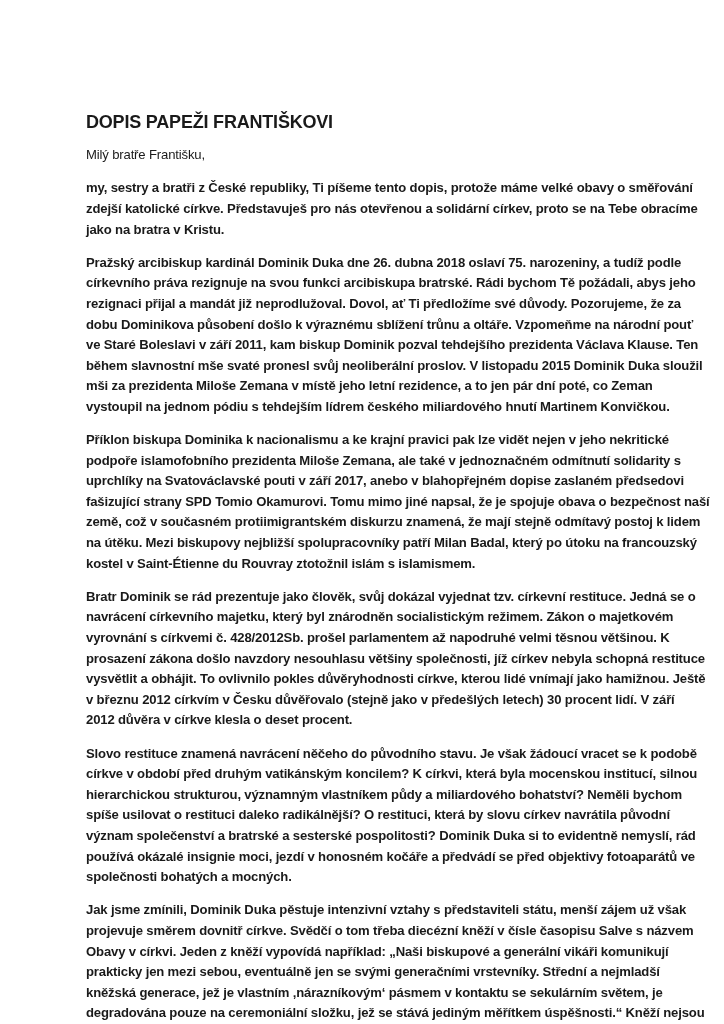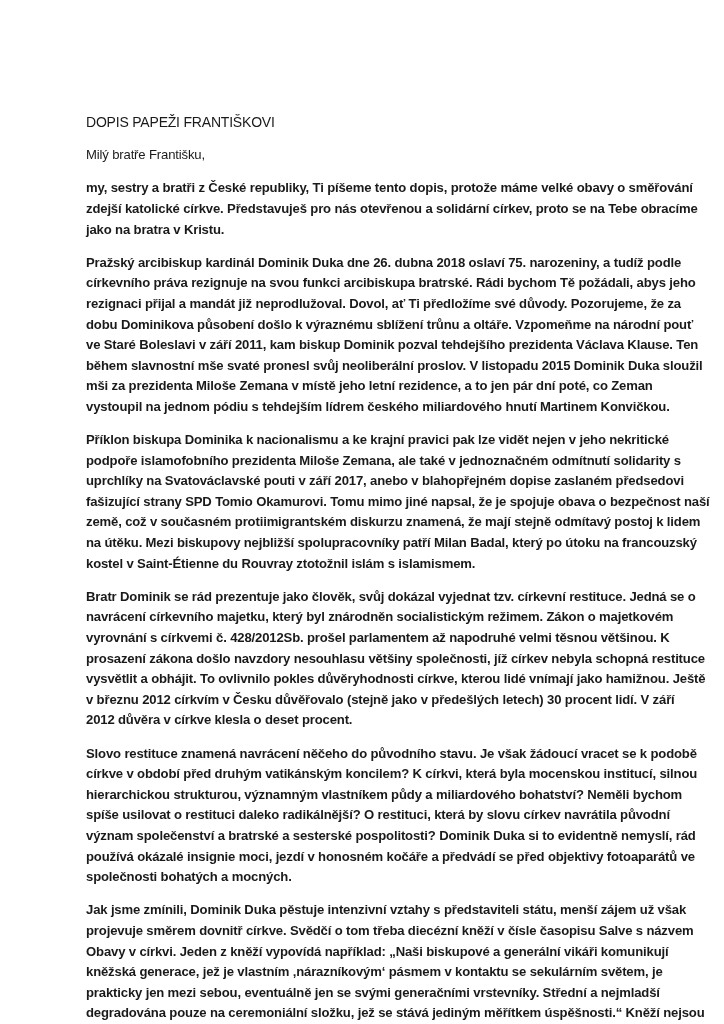--- a/index.html
+++ b/index.html
@@ -3,21 +3,21 @@
 <meta charset="utf-8">
 <style>
   html, body { margin: 0; padding: 0; background: #ffffff; }
   body { width: 724px; height: 1024px; position: relative; overflow: hidden; }
   .page {
     position: absolute; left: 86px; top: 112px; width: 560px;
     font-family: "Liberation Sans", sans-serif;
     font-size: 13.1px; line-height: 20.6px; color: #1a1a1a;
     letter-spacing: -0.15px;
   }
-  .title { font-weight: normal; margin: 0 0 12.6px 0; font-size: 14px; letter-spacing: -0.2px; }
+  .title { font-weight: bold; margin: 0 0 12.6px 0; font-size: 18px; letter-spacing: -0.2px; }
   .greeting { margin: 0 0 12.6px 0; }
   .para { margin: 0 0 12.6px 0; font-weight: bold; }
   .line { display: block; white-space: nowrap; }
 </style>
 </head>
 <body>
 
 <div class="page">
   <div class="title">DOPIS PAPEŽI FRANTIŠKOVI</div>
   <div class="greeting">Milý bratře Františku,</div>
@@ -61,19 +61,19 @@
         <span class="line">hierarchickou strukturou, významným vlastníkem půdy a miliardového bohatství? Neměli bychom</span>
         <span class="line">spíše usilovat o restituci daleko radikálnější? O restituci, která by slovu církev navrátila původní</span>
         <span class="line">význam společenství a bratrské a sesterské pospolitosti? Dominik Duka si to evidentně nemyslí, rád</span>
         <span class="line">používá okázalé insignie moci, jezdí v honosném kočáře a předvádí se před objektivy fotoaparátů ve</span>
         <span class="line">společnosti bohatých a mocných.</span>
       </div>
       <div class="para">
         <span class="line">Jak jsme zmínili, Dominik Duka pěstuje intenzivní vztahy s představiteli státu, menší zájem už však</span>
         <span class="line">projevuje směrem dovnitř církve. Svědčí o tom třeba diecézní kněží v čísle časopisu Salve s názvem</span>
         <span class="line">Obavy v církvi. Jeden z kněží vypovídá například: „Naši biskupové a generální vikáři komunikují</span>
+        <span class="line">prakticky jen mezi sebou, eventuálně jen se svými generačními vrstevníky. Střední a nejmladší</span>
         <span class="line">kněžská generace, jež je vlastním ‚nárazníkovým‘ pásmem v kontaktu se sekulárním světem, je</span>
-        <span class="line">prakticky jen mezi sebou, eventuálně jen se svými generačními vrstevníky. Střední a nejmladší</span>
         <span class="line">degradována pouze na ceremoniální složku, jež se stává jediným měřítkem úspěšnosti.“ Kněží nejsou</span>
         <span class="line">jedinou skupinou věřících, na kterou dopadá nezájem hierarchie. Dominik Duka se podílel na knize</span>
       </div>
     </div>
 </div>
 
 </body></html>

